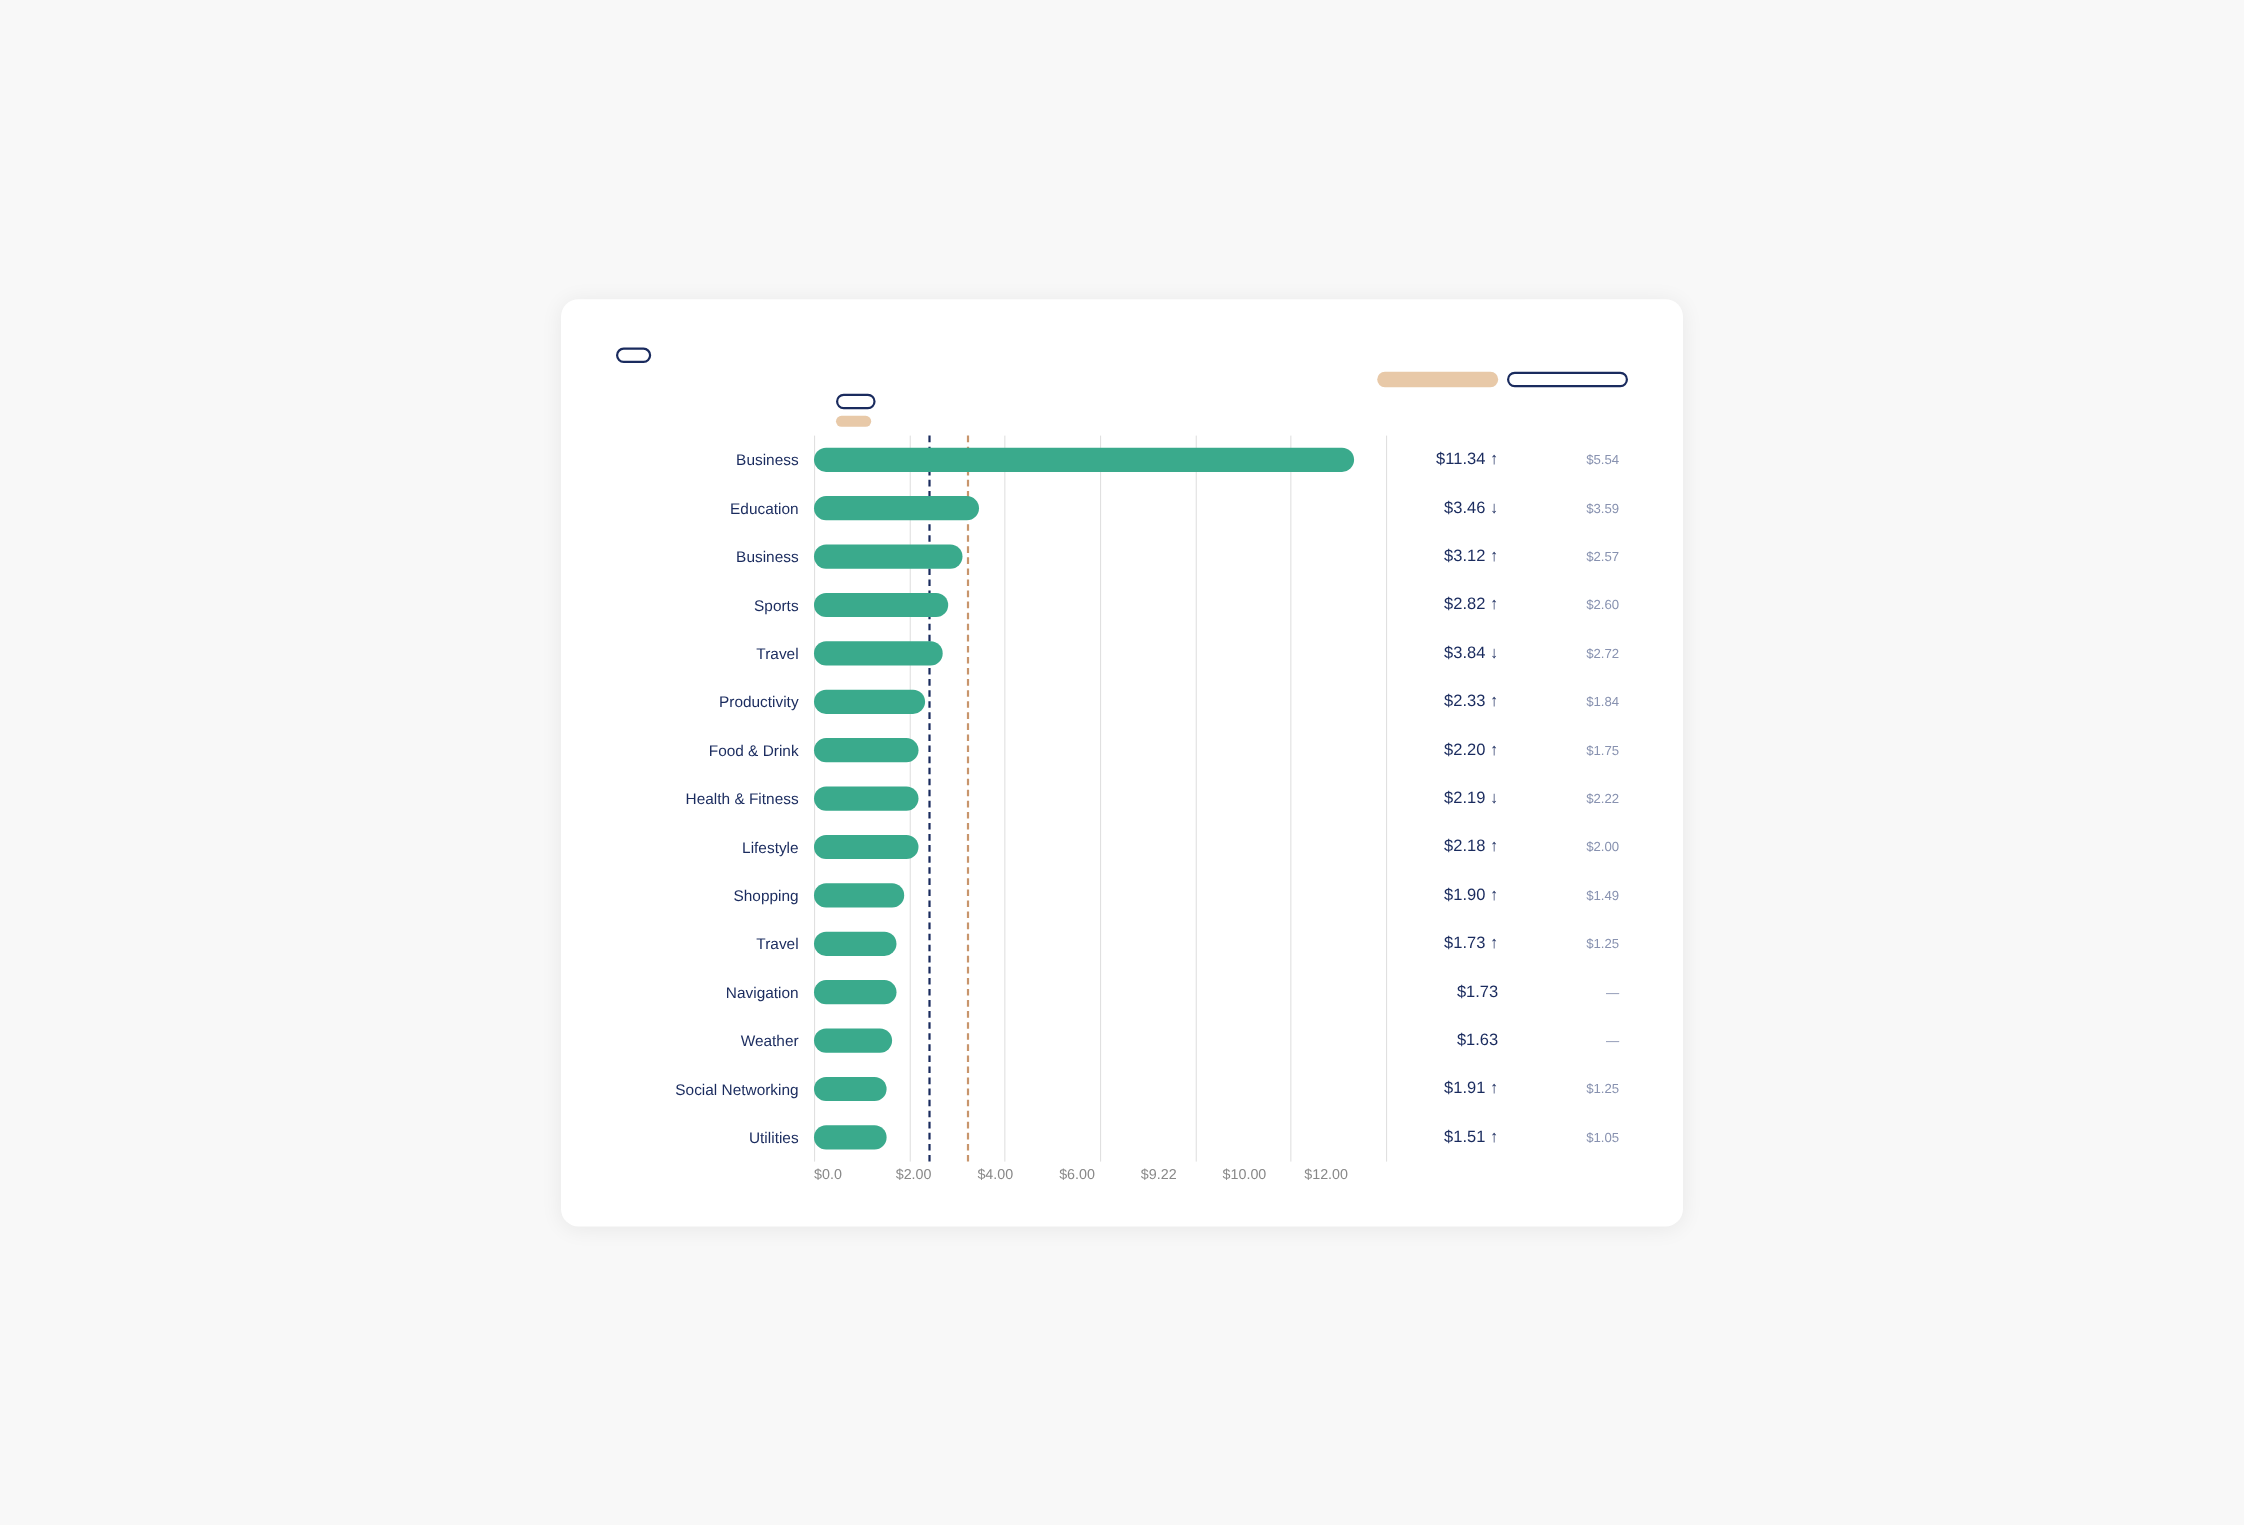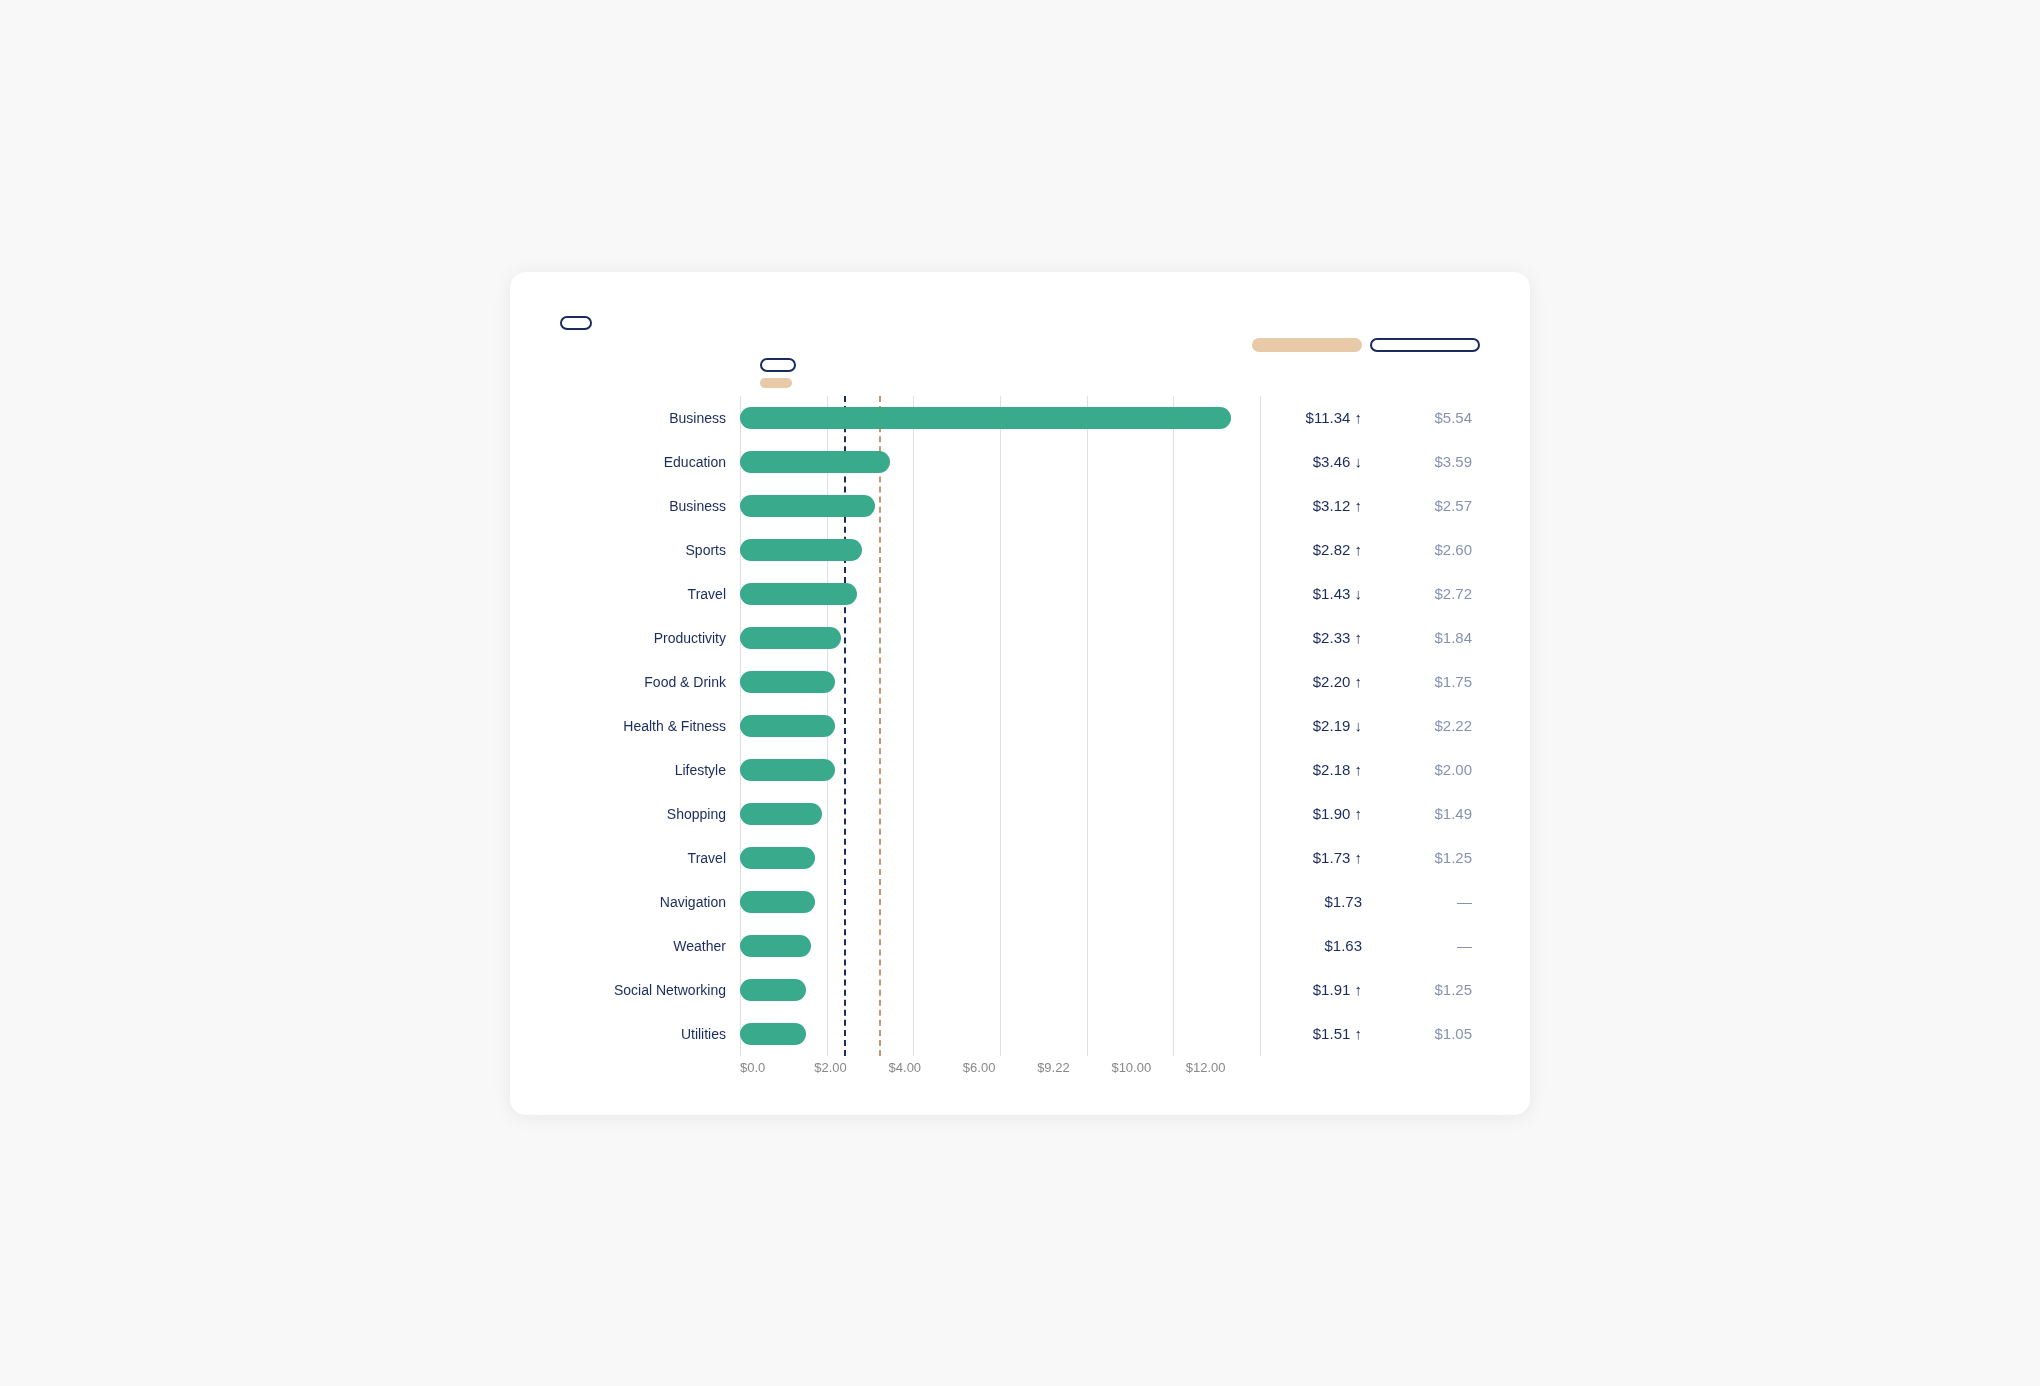--- a/index.html
+++ b/index.html
@@ -135,21 +135,21 @@
       width: 110px;
       text-align: right;
       font-size: 15px;
       font-weight: 400;
       color: #1a2b5e;
       padding-right: 8px;
     }
     .val-h1 {
       width: 110px;
       text-align: right;
-      font-size: 15px;
+      font-size: 12px;
       font-weight: 400;
       color: #8892b0;
       padding-right: 8px;
     }
 
     
     .grid-overlay {
       position: absolute;
       left: 180px;
       top: 0;
@@ -284,21 +284,21 @@
             <div class="val-h2">$2.82 ↑</div>
             <div class="val-h1">$2.60</div>
           </div>
         </div>
         <div class="chart-row">
           <div class="category-label">Travel</div>
           <div class="bar-container">
             <div class="bar" style="width: 22.5%;"></div>
           </div>
           <div class="values-col">
-            <div class="val-h2">$1.43 ↓</div>
+            <div class="val-h2">$3.84 ↓</div>
             <div class="val-h1">$2.72</div>
           </div>
         </div>
         <div class="chart-row">
           <div class="category-label">Productivity</div>
           <div class="bar-container">
             <div class="bar" style="width: 19.4%;"></div>
           </div>
           <div class="values-col">
             <div class="val-h2">$2.33 ↑</div>

